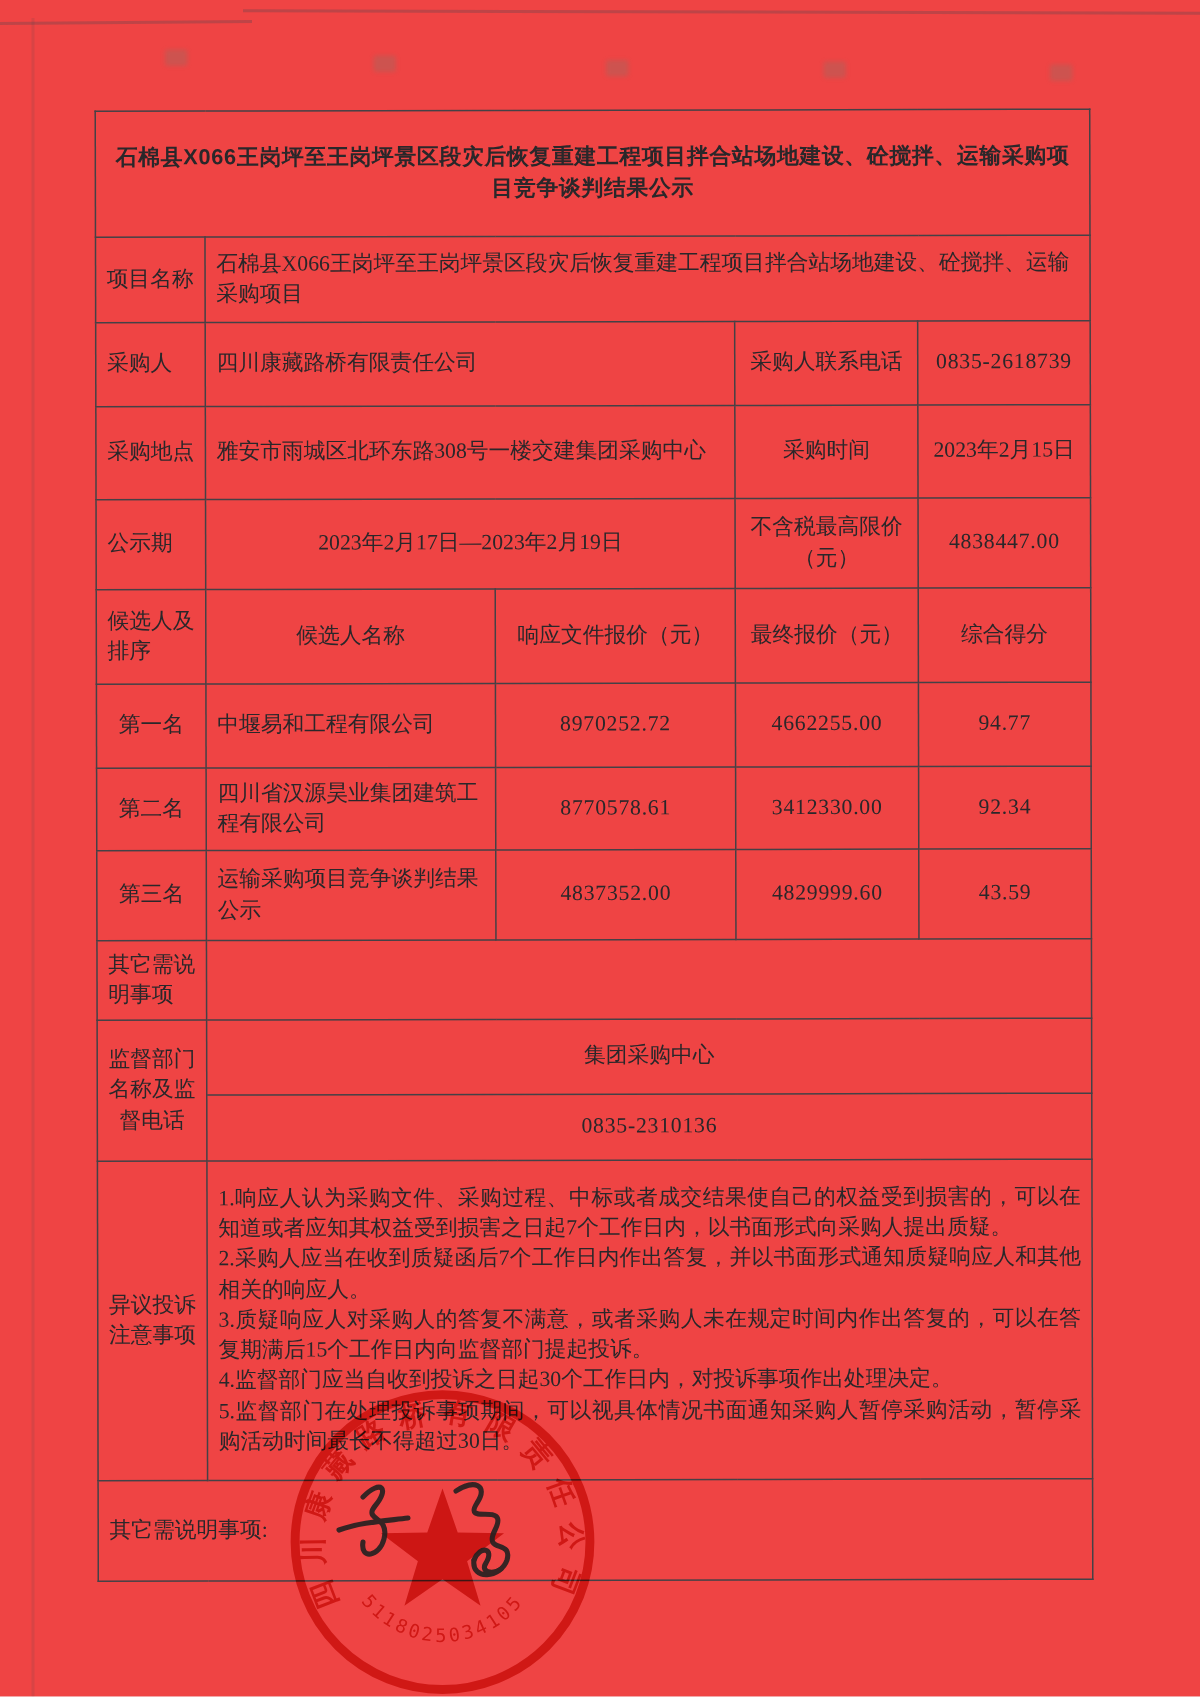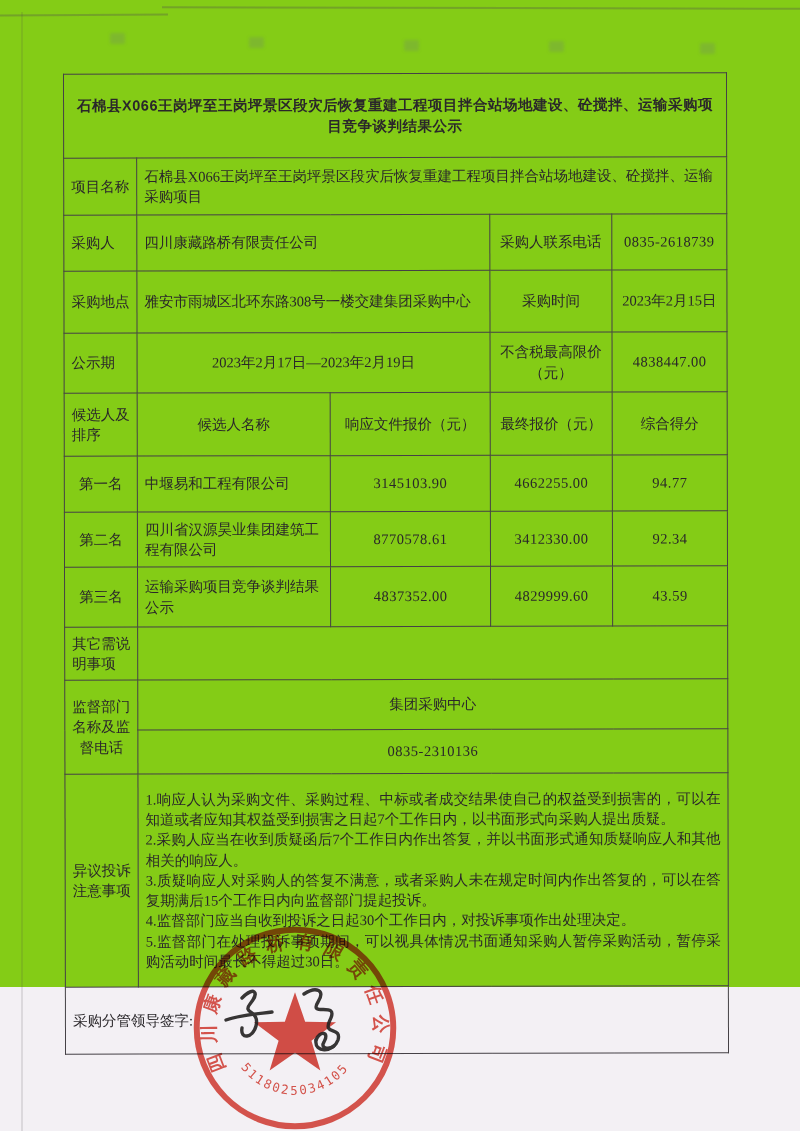--- a/index.html
+++ b/index.html
@@ -3,22 +3,22 @@
 <meta charset="utf-8">
 <style>
   html,body{margin:0;padding:0;}
   body{
     width:800px;height:1131px;
     background:#f3f0f4;
     font-family:"Liberation Serif","DejaVu Serif",serif;
     position:relative;overflow:hidden;
   }
   .page{
-    position:absolute;left:0;top:0;width:800px;height:987px;
-    background:#84cc16;
+    position:absolute;left:0;top:0;width:800px;height:1131px;
+    background:#ef4444;
   }
   
   .edge{position:absolute;background:rgba(75,70,80,.30);}
   .edge-top-1{left:0;top:14px;width:168px;height:2px;transform:rotate(-0.4deg);}
   .edge-top-2{left:162px;top:7px;width:638px;height:2px;transform:rotate(0.15deg);}
   .edge-left{left:21px;top:12px;width:2px;height:1119px;background:rgba(75,70,80,.14);}
   
   .mark{position:absolute;width:15px;height:11px;border-radius:2px;
         background:rgba(108,128,112,.26);filter:blur(1.4px);}
   
@@ -114,21 +114,21 @@
       <td class="lab">候选人及排序</td>
       <td class="ctr">候选人名称</td>
       <td class="ctr">响应文件报价（元）</td>
       <td class="ctr">最终报价（元）</td>
       <td class="ctr">综合得分</td>
     </tr>
 
     <tr class="r-c1">
       <td class="ctr">第一名</td>
       <td>中堰易和工程有限公司</td>
-      <td class="num">3145103.90</td>
+      <td class="num">8970252.72</td>
       <td class="num">4662255.00</td>
       <td class="num">94.77</td>
     </tr>
     <tr class="r-c2">
       <td class="ctr">第二名</td>
       <td>四川省汉源昊业集团建筑工程有限公司</td>
       <td class="num">8770578.61</td>
       <td class="num">3412330.00</td>
       <td class="num">92.34</td>
     </tr>
@@ -159,21 +159,21 @@
         <div class="obj-item">1.响应人认为采购文件、采购过程、中标或者成交结果使自己的权益受到损害的，可以在知道或者应知其权益受到损害之日起7个工作日内，以书面形式向采购人提出质疑。</div>
         <div class="obj-item">2.采购人应当在收到质疑函后7个工作日内作出答复，并以书面形式通知质疑响应人和其他相关的响应人。</div>
         <div class="obj-item">3.质疑响应人对采购人的答复不满意，或者采购人未在规定时间内作出答复的，可以在答复期满后15个工作日内向监督部门提起投诉。</div>
         <div class="obj-item">4.监督部门应当自收到投诉之日起30个工作日内，对投诉事项作出处理决定。</div>
         <div class="obj-item">5.监督部门在处理投诉事项期间，可以视具体情况书面通知采购人暂停采购活动，暂停采购活动时间最长不得超过30日。</div>
       </td>
     </tr>
 
     <tr class="r-sign">
       <td class="lab" colspan="5">
-        <span>采购分管领导签字:</span>
+        <span>其它需说明事项:</span>
       </td>
     </tr>
   </tbody>
     </table>
 
   <div class="stamp">
     <svg viewBox="0 0 200 200" width="216" height="216">
       <defs>
         <path id="arcTop" d="M 36,137 A 74,74 0 1 1 164,137" fill="none"></path>
         <path id="arcBottom" d="M 50,137 A 63,63 0 0 0 150,137" fill="none"></path>

